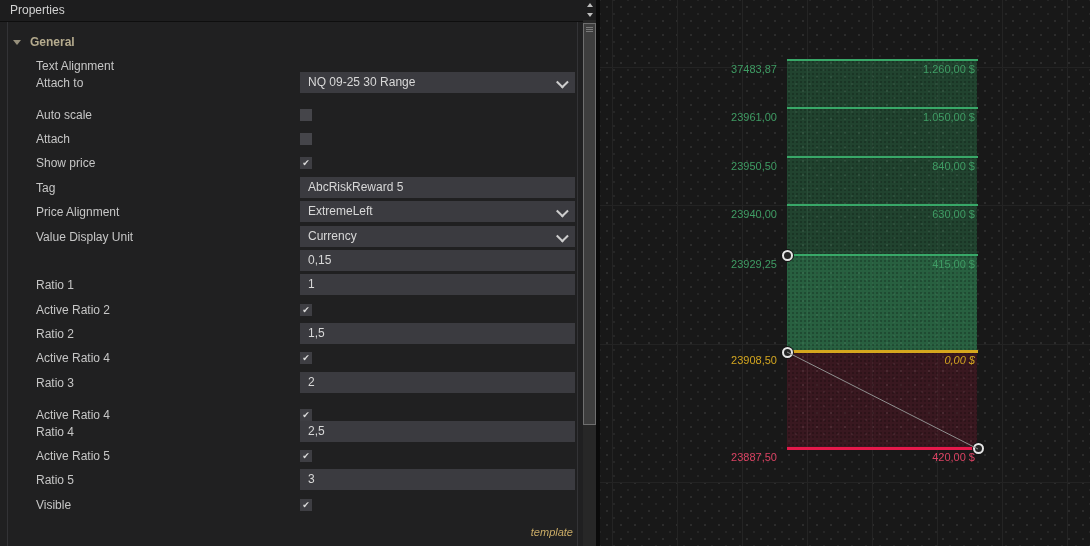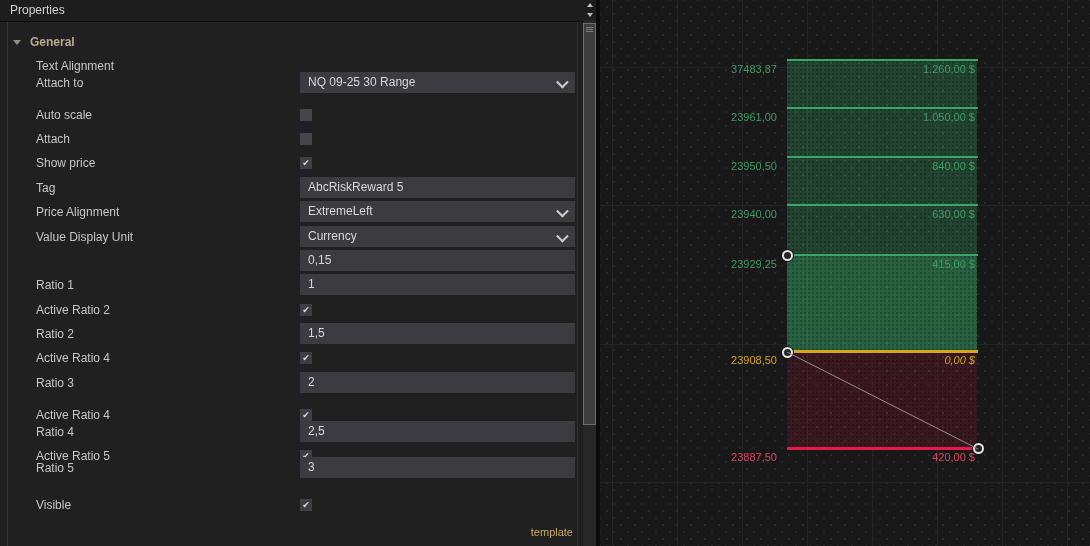--- a/index.html
+++ b/index.html
@@ -20,21 +20,21 @@
   .prow{position:absolute;left:0;width:583px;height:24px;}
   .plabel{position:absolute;left:36px;top:0;height:24px;line-height:24px;font-size:12px;color:#c6c6c6;white-space:nowrap;}
   .ctrl{position:absolute;left:300px;width:275px;height:21px;top:1px;}
   .dropdown,.textbox{background:#3b3b40;color:#d8d8d8;font-size:12px;line-height:21px;}
   .dropdown{cursor:pointer;}
   .dropdown .ddval,.textbox .tval{position:absolute;left:8px;top:0;line-height:21px;white-space:nowrap;}
   .chev{position:absolute;right:9px;top:6px;width:7px;height:7px;border-right:2px solid #cdcdcd;border-bottom:2px solid #cdcdcd;transform:rotate(45deg);transform-origin:60% 60%;}
   .checkbox{position:absolute;left:300px;top:6px;width:12px;height:12px;background:#45454a;
     font-size:9px;line-height:12px;text-align:center;color:#dcdcdc;cursor:pointer;}
   .checkbox.checked{background:#3e3e43;}
-  #template-link{position:absolute;right:10px;top:526px;font-size:11px;color:#c9ab66;cursor:pointer;text-align:center;}
+  #template-link{position:absolute;right:10px;top:526px;font-size:11px;font-style:italic;color:#c9ab66;cursor:pointer;text-align:center;}
   
   #scrollbar{position:absolute;left:583px;top:0;width:13px;height:546px;background:#272727;}
   .scroll-btn{position:absolute;left:0;width:13px;height:10px;background:#1d1d1e;display:flex;align-items:center;justify-content:center;cursor:pointer;}
   #scroll-up{top:0;}#scroll-down{top:10px;}
   .tri-up-s{width:0;height:0;border-left:3px solid transparent;border-right:3px solid transparent;border-bottom:4px solid #bdbdbd;}
   .tri-down-s{width:0;height:0;border-left:3px solid transparent;border-right:3px solid transparent;border-top:4px solid #bdbdbd;}
   #scroll-thumb{position:absolute;left:0;top:23px;width:11px;height:400px;background:#3e3e3e;border:1px solid #6f6f6f;cursor:pointer;}
   .grip{width:7px;height:1px;background:#7a7a7a;margin:1px auto 0 auto;}
   #scroll-thumb .gripbox{margin-top:3px;}
   #sep{position:absolute;left:596px;top:0;width:4px;height:546px;background:#0a0a0a;}
@@ -148,21 +148,21 @@
         <div class="prow" style="top: 366px;">
           <div class="plabel">Ratio 4</div>
           <div class="ctrl textbox">
             <span class="tval">2,5</span>
           </div>
         </div>
         <div class="prow" style="top: 390px;">
           <div class="plabel">Active Ratio 5</div>
           <div class="checkbox checked">✔</div>
         </div>
-        <div class="prow" style="top: 402px;">
+        <div class="prow" style="top: 414px;">
           <div class="plabel">Ratio 5</div>
           <div class="ctrl textbox">
             <span class="tval">3</span>
           </div>
         </div>
         <div class="prow" style="top: 439px;">
           <div class="plabel">Visible</div>
           <div class="checkbox checked">✔</div>
         </div>
       </div>

